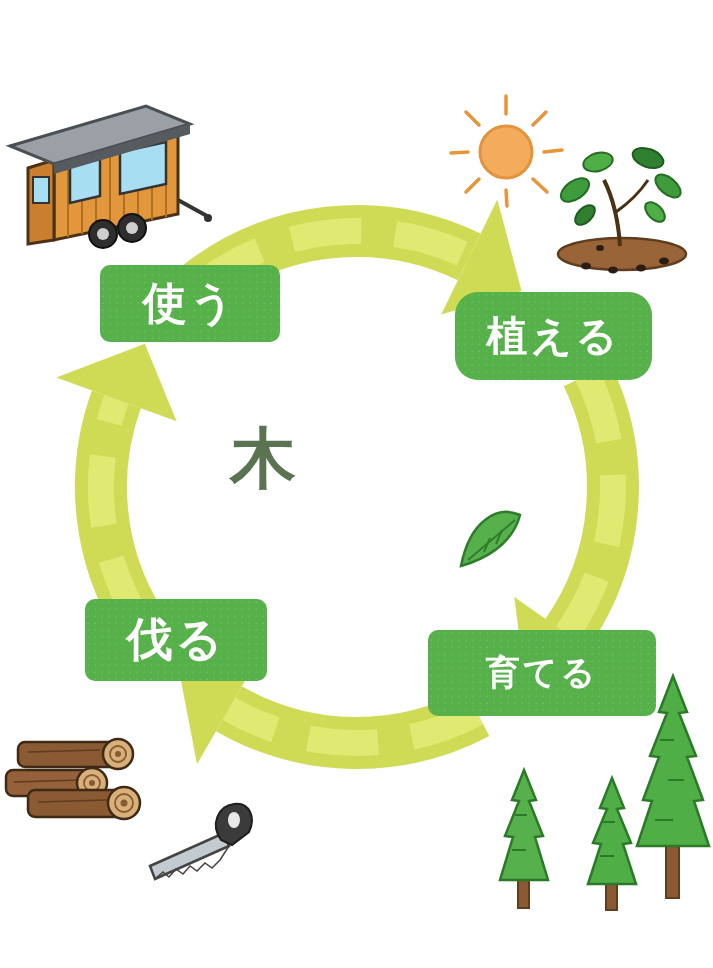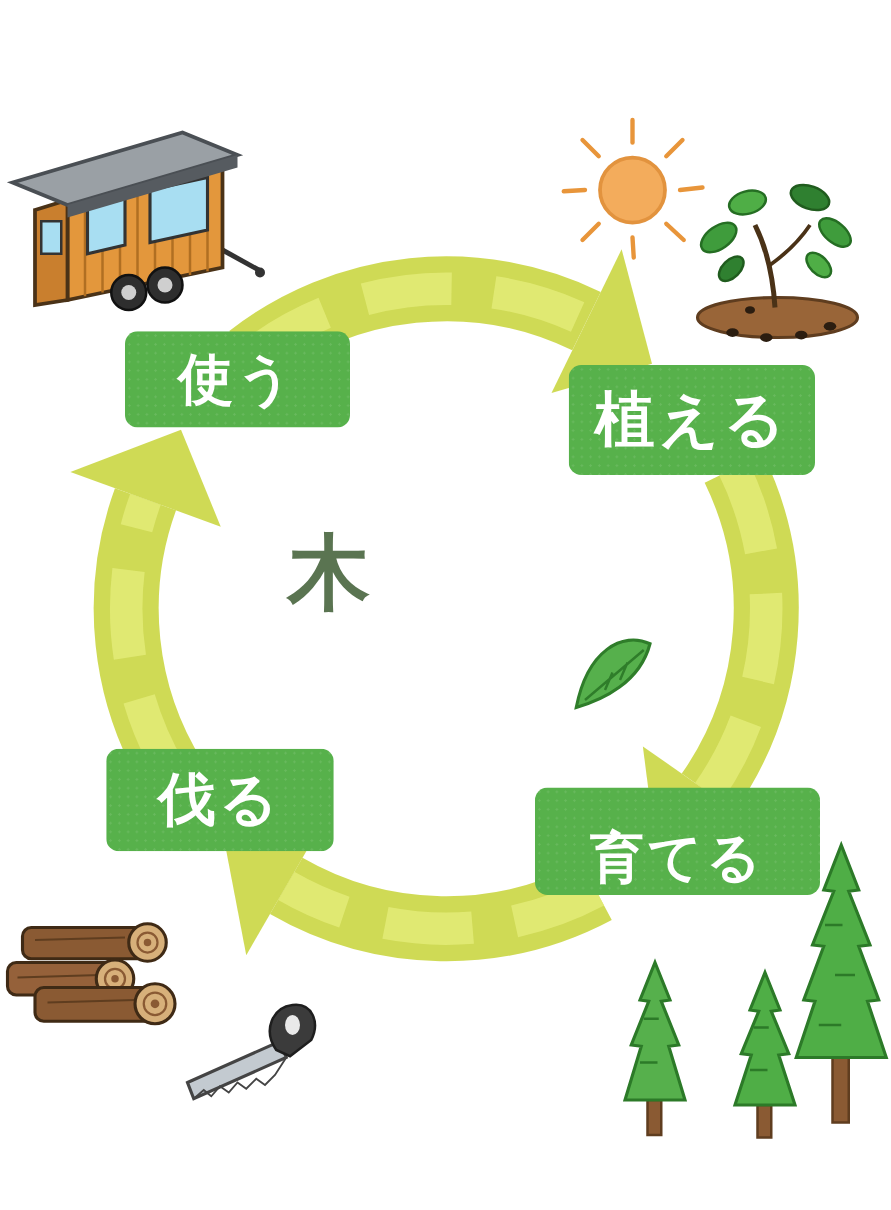--- a/index.html
+++ b/index.html
@@ -15,23 +15,23 @@
     position:absolute;
     background:#57b14b;
     background-image:radial-gradient(rgba(255,255,255,0.10) 1px, transparent 1px);
     background-size:7px 7px;
     border-radius:10px;
     display:flex;align-items:center;justify-content:center;
     color:#ffffff;font-weight:bold;letter-spacing:3px;
     z-index:2;
   }
   #box-use  {left:100px;top:265px;width:180px;height:77px;font-size:44px;justify-content:center;}
-  #box-plant{left:455px;top:292px;width:197px;height:88px;font-size:48px;}
+  #box-plant{left:455px;top:292px;width:197px;height:88px;font-size:41px;border-radius:23px;}
   #box-cut  {left:85px; top:599px;width:182px;height:82px;font-size:46px;}
-  #box-grow {left:428px;top:630px;width:228px;height:86px;font-size:43px;align-items:flex-end;}
+  #box-grow {left:428px;top:630px;width:228px;height:86px;font-size:34px;}
   .center-glyph{
     position:absolute;left:230px;top:426px;
     font-size:66px;font-weight:bold;color:#3e5c33;opacity:.85;
     z-index:2;line-height:1;
   }
 </style>
 </head>
 <body>
 
 <div class="canvas">

